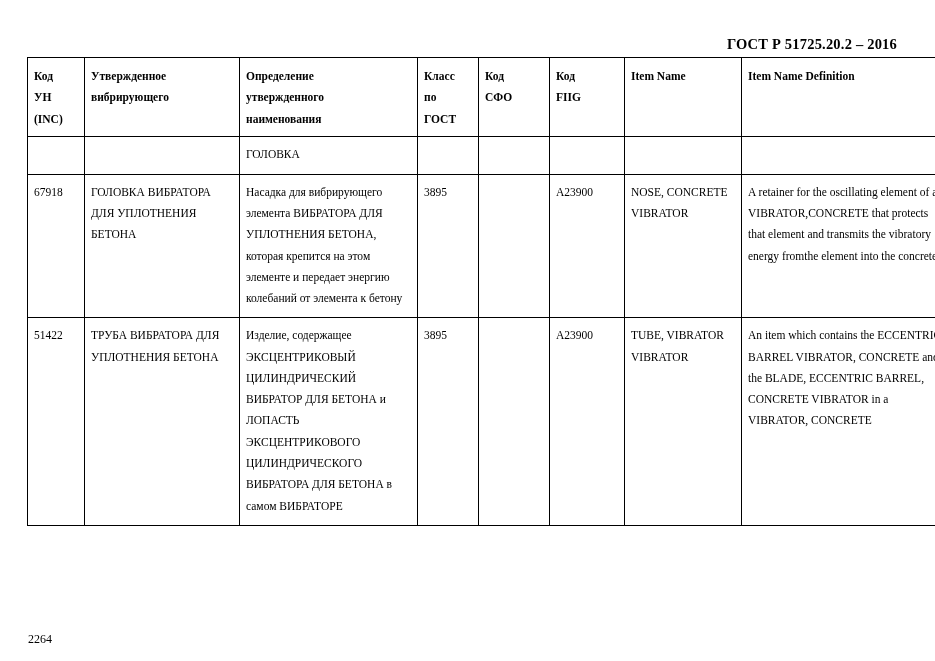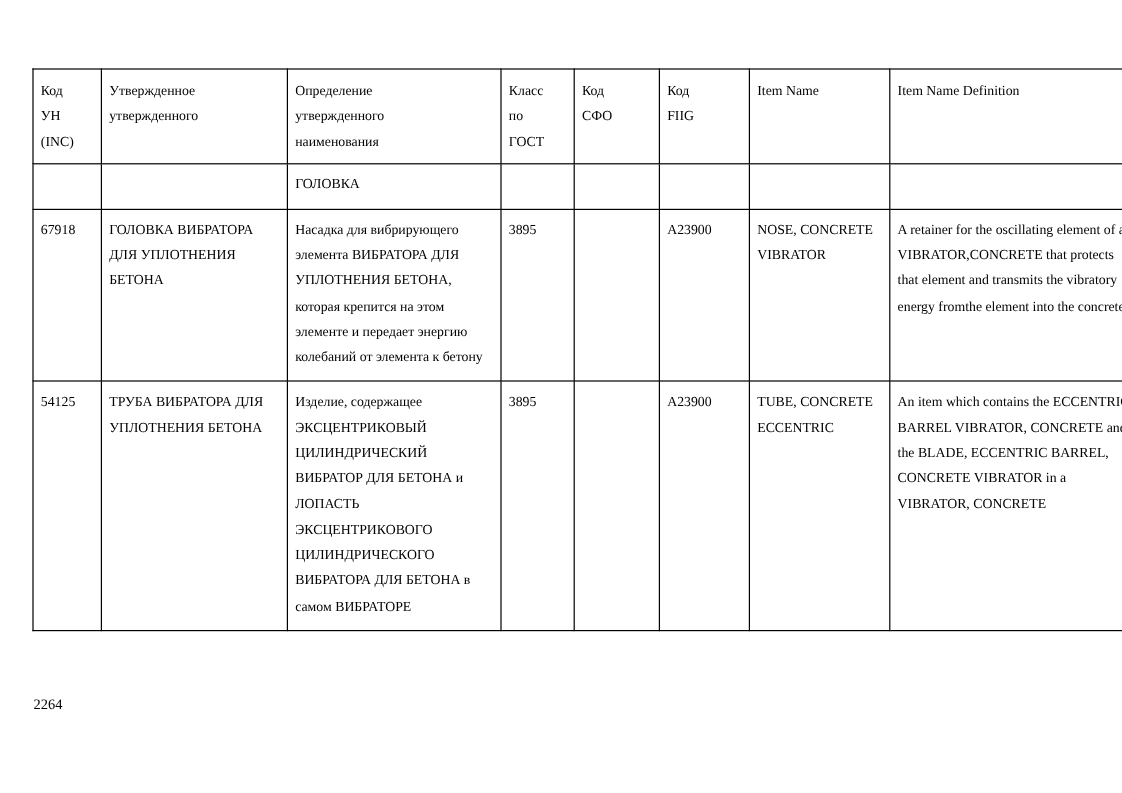--- a/index.html
+++ b/index.html
@@ -42,21 +42,21 @@
     border: 1px solid #000000;
     vertical-align: top;
     padding: 7px 6px 8px 6px;
     font-size: 11.5px;
     line-height: 1.85;
     font-family: "Liberation Serif", serif;
     text-align: left;
     font-weight: normal;
   }
   table.main thead td {
-    font-weight: normal;
+    font-weight: bold;
     line-height: 1.85;
     padding-top: 8px;
     padding-bottom: 6px;
   }
   .c0 { width: 44px; }
   .c1 { width: 142px; }
   .c2 { width: 165px; }
   .c3 { width: 48px; }
   .c4 { width: 58px; }
   .c5 { width: 62px; }
@@ -68,40 +68,41 @@
     padding-top: 2px;
     padding-bottom: 2px;
   }
   .row-body td {
     line-height: 1.9;
     margin-left: 12px;
   }
   .page-number {
     position: absolute;
     left: 28px;
-    top: 580px;
+    top: 632px;
     font-size: 12px;
     font-family: "Liberation Serif", serif;
   }
   .nowrapline { white-space: pre-line; }
 </style>
 </head>
 <body>
 
 <div class="page">
 
+  <div class="doc-header">ГОСТ Р 51725.20.2 – 2016</div>
 
   <table class="main">
     <thead>
       <tr>
         <td class="c0 nowrapline">Код
 УН
 (INC)</td>
         <td class="c1 nowrapline">Утвержденное
-утвержденного</td>
+вибрирующего</td>
         <td class="c2 nowrapline">Определение
 утвержденного
 наименования</td>
         <td class="c3 nowrapline">Класс
 по
 ГОСТ</td>
         <td class="c4 nowrapline">Код
 СФО</td>
         <td class="c5 nowrapline">Код
 FIIG</td>
@@ -127,27 +128,27 @@
         <td class="c1">ГОЛОВКА ВИБРАТОРА ДЛЯ УПЛОТНЕНИЯ БЕТОНА</td>
         <td class="c2">Насадка для вибрирующего элемента ВИБРАТОРА ДЛЯ УПЛОТНЕНИЯ БЕТОНА, которая крепится на этом элементе и передает энергию колебаний от элемента к бетону</td>
         <td class="c3">3895</td>
         <td class="c4"></td>
         <td class="c5">A23900</td>
         <td class="c6">NOSE, CONCRETE VIBRATOR</td>
         <td class="c7">A retainer for the oscillating element of a VIBRATOR,CONCRETE that protects that element and transmits the vibratory energy fromthe element into the concrete</td>
 
       </tr>
       <tr class="row-body">
-        <td class="c0">54125</td>
+        <td class="c0">51422</td>
         <td class="c1">ТРУБА ВИБРАТОРА ДЛЯ УПЛОТНЕНИЯ БЕТОНА</td>
         <td class="c2">Изделие, содержащее ЭКСЦЕНТРИКОВЫЙ ЦИЛИНДРИЧЕСКИЙ ВИБРАТОР ДЛЯ БЕТОНА и ЛОПАСТЬ ЭКСЦЕНТРИКОВОГО ЦИЛИНДРИЧЕСКОГО ВИБРАТОРА ДЛЯ БЕТОНА в самом ВИБРАТОРЕ</td>
         <td class="c3">3895</td>
         <td class="c4"></td>
         <td class="c5">A23900</td>
-        <td class="c6">TUBE, CONCRETE ECCENTRIC</td>
+        <td class="c6">TUBE, VIBRATOR VIBRATOR</td>
         <td class="c7">An item which contains the ECCENTRIC BARREL VIBRATOR, CONCRETE and the BLADE, ECCENTRIC BARREL, CONCRETE VIBRATOR in a VIBRATOR, CONCRETE</td>
 
       </tr>
     </tbody>
   </table>
 
   <div class="page-number">2264</div>
 
 </div>
 

